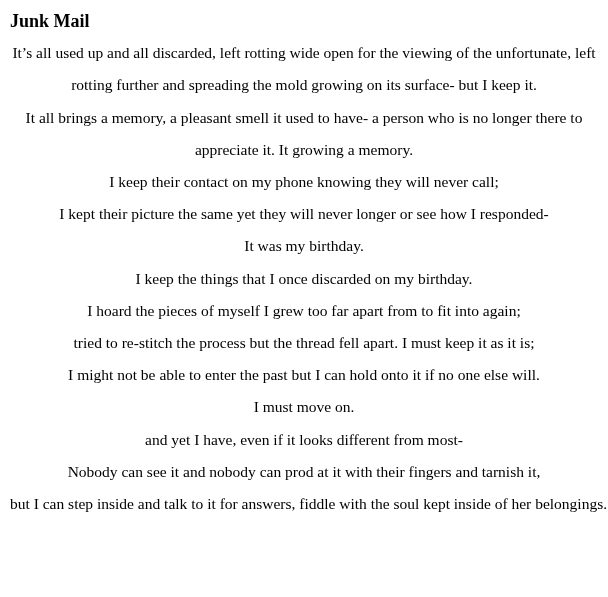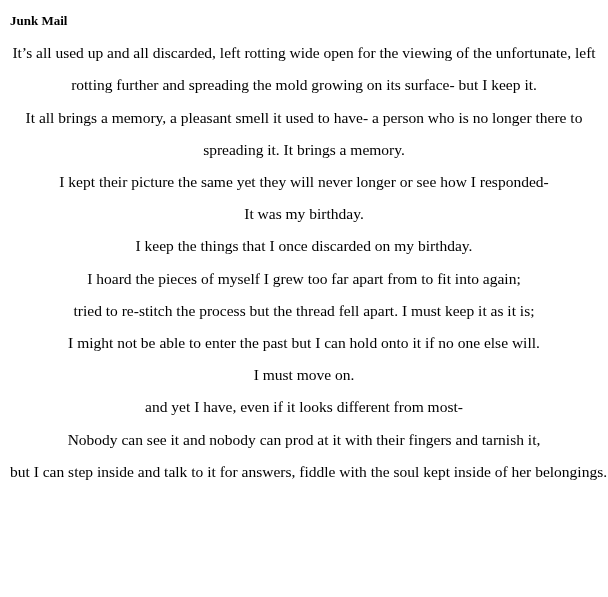--- a/index.html
+++ b/index.html
@@ -15,21 +15,21 @@
     color: #000000;
   }
   .page {
     box-sizing: border-box;
     width: 608px;
     height: 597px;
     padding: 5px 10px 0 10px;
     background: #ffffff;
   }
   .doc-title {
-    font-size: 13px;
+    font-size: 18px;
     font-weight: bold;
     line-height: 32.2px;
     margin: 0;
     white-space: nowrap;
   }
   .poem-line {
     font-size: 15.5px;
     font-weight: normal;
     line-height: 32.2px;
     margin: 0;
@@ -38,21 +38,22 @@
   }
 </style>
 </head>
 <body>
 
 <div class="page">
   <h1 class="doc-title">Junk Mail</h1>
   <p class="poem-line">It’s all used up and all discarded, left rotting wide open for the viewing of the unfortunate, left</p>
   <p class="poem-line">rotting further and spreading the mold growing on its surface- but I keep it.</p>
   <p class="poem-line">It all brings a memory, a pleasant smell it used to have- a person who is no longer there to</p>
-  <p class="poem-line">spreading it. It brings a memory.</p>
+  <p class="poem-line">appreciate it. It growing a memory.</p>
+  <p class="poem-line">I keep their contact on my phone knowing they will never call;</p>
   <p class="poem-line">I kept their picture the same yet they will never longer or see how I responded-</p>
   <p class="poem-line">It was my birthday.</p>
   <p class="poem-line">I keep the things that I once discarded on my birthday.</p>
   <p class="poem-line">I hoard the pieces of myself I grew too far apart from to fit into again;</p>
   <p class="poem-line">tried to re-stitch the process but the thread fell apart. I must keep it as it is;</p>
   <p class="poem-line">I might not be able to enter the past but I can hold onto it if no one else will.</p>
   <p class="poem-line">I must move on.</p>
   <p class="poem-line">and yet I have, even if it looks different from most-</p>
   <p class="poem-line">Nobody can see it and nobody can prod at it with their fingers and tarnish it,</p>
   <p class="poem-line">but I can step inside and talk to it for answers, fiddle with the soul kept inside of her belongings.</p>

